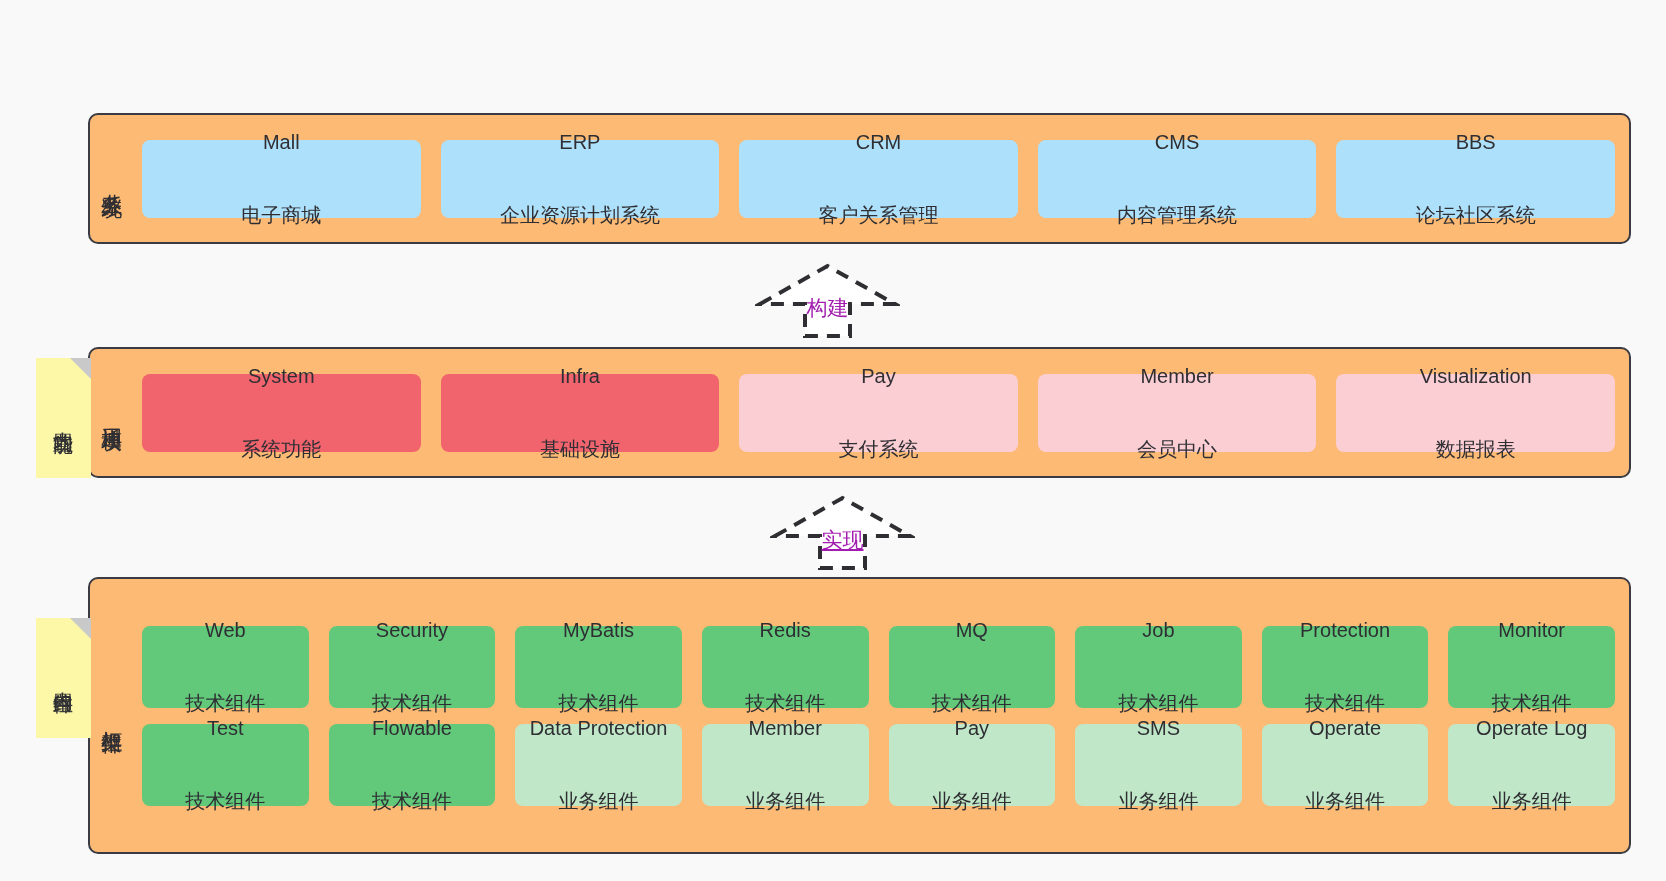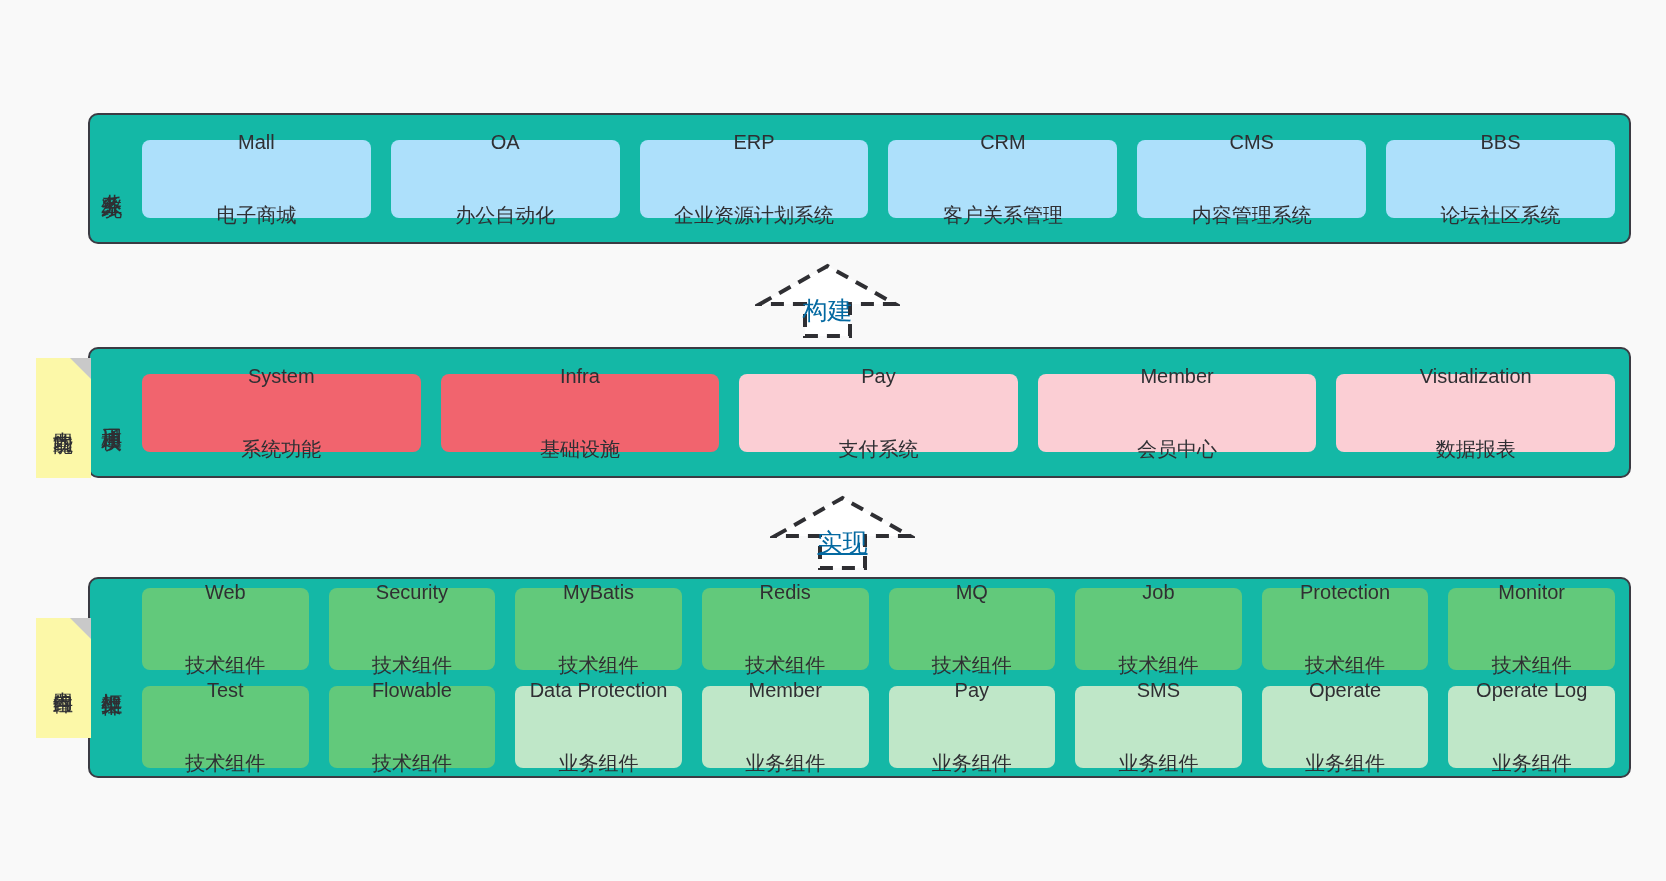--- a/index.html
+++ b/index.html
@@ -19,21 +19,21 @@
   .canvas {
     position: absolute;
     left: 0; top: 0;
     width: 1666px;
     height: 881px;
   }
 
   
   .layer {
     position: absolute;
-    background: #14b8a6;
+    background: #fdba74;
     border: 2px solid #3b3b43;
     border-radius: 10px;
     box-sizing: border-box;
     display: flex;
     flex-direction: row;
     align-items: stretch;
   }
   .layer-title {
     width: 44px;
     flex: 0 0 44px;
@@ -85,21 +85,21 @@
   #layer-business .card-row { height: 78px; }
   .card-blue { background: #ade0fb; }
 
   
   #layer-modules { left: 88px; top: 347px; width: 1543px; height: 131px; }
   #layer-modules .card-row { height: 78px; }
   .card-red { background: #f1646e; }
   .card-pink { background: #fbced4; }
 
   
-  #layer-framework { left: 88px; top: 577px; width: 1543px; height: 201px; }
+  #layer-framework { left: 88px; top: 577px; width: 1543px; height: 277px; }
   #layer-framework .card-row { height: 82px; }
   .card-green { background: #62c97b; }
   .card-lightgreen { background: #bfe7c8; }
 
   
   .note {
     position: absolute;
     background: #fcf8a8;
     box-sizing: border-box;
     display: flex;
@@ -125,22 +125,22 @@
   #note-components { left: 36px; top: 618px; width: 55px; height: 120px; }
 
   
   .arrow { position: absolute; }
   .arrow svg { display: block; }
   .arrow-label {
     position: absolute;
     left: 0;
     width: 100%;
     text-align: center;
-    font-size: 25px;
-    color: #0369a1;
+    font-size: 21px;
+    color: #a21caf;
     white-space: nowrap;
   }
   #arrow-build { left: 755px; top: 258px; width: 145px; height: 80px; }
   #arrow-build .arrow-label { top: 36px; }
   #arrow-impl  { left: 770px; top: 490px; width: 145px; height: 80px; }
   #arrow-impl .arrow-label { top: 36px; text-decoration: underline; }
 </style>
 </head>
 <body>
 
@@ -148,24 +148,20 @@
 
   <div class="layer" id="layer-business">
     <div class="layer-title">业务系统</div>
     <div class="layer-body">
       <div class="card-row">
         <div class="card card-blue">
           <span class="en">Mall</span>
           <span class="cn">电子商城</span>
         </div>
         <div class="card card-blue">
-          <span class="en">OA</span>
-          <span class="cn">办公自动化</span>
-        </div>
-        <div class="card card-blue">
           <span class="en">ERP</span>
           <span class="cn">企业资源计划系统</span>
         </div>
         <div class="card card-blue">
           <span class="en">CRM</span>
           <span class="cn">客户关系管理</span>
         </div>
         <div class="card card-blue">
           <span class="en">CMS</span>
           <span class="cn">内容管理系统</span>

